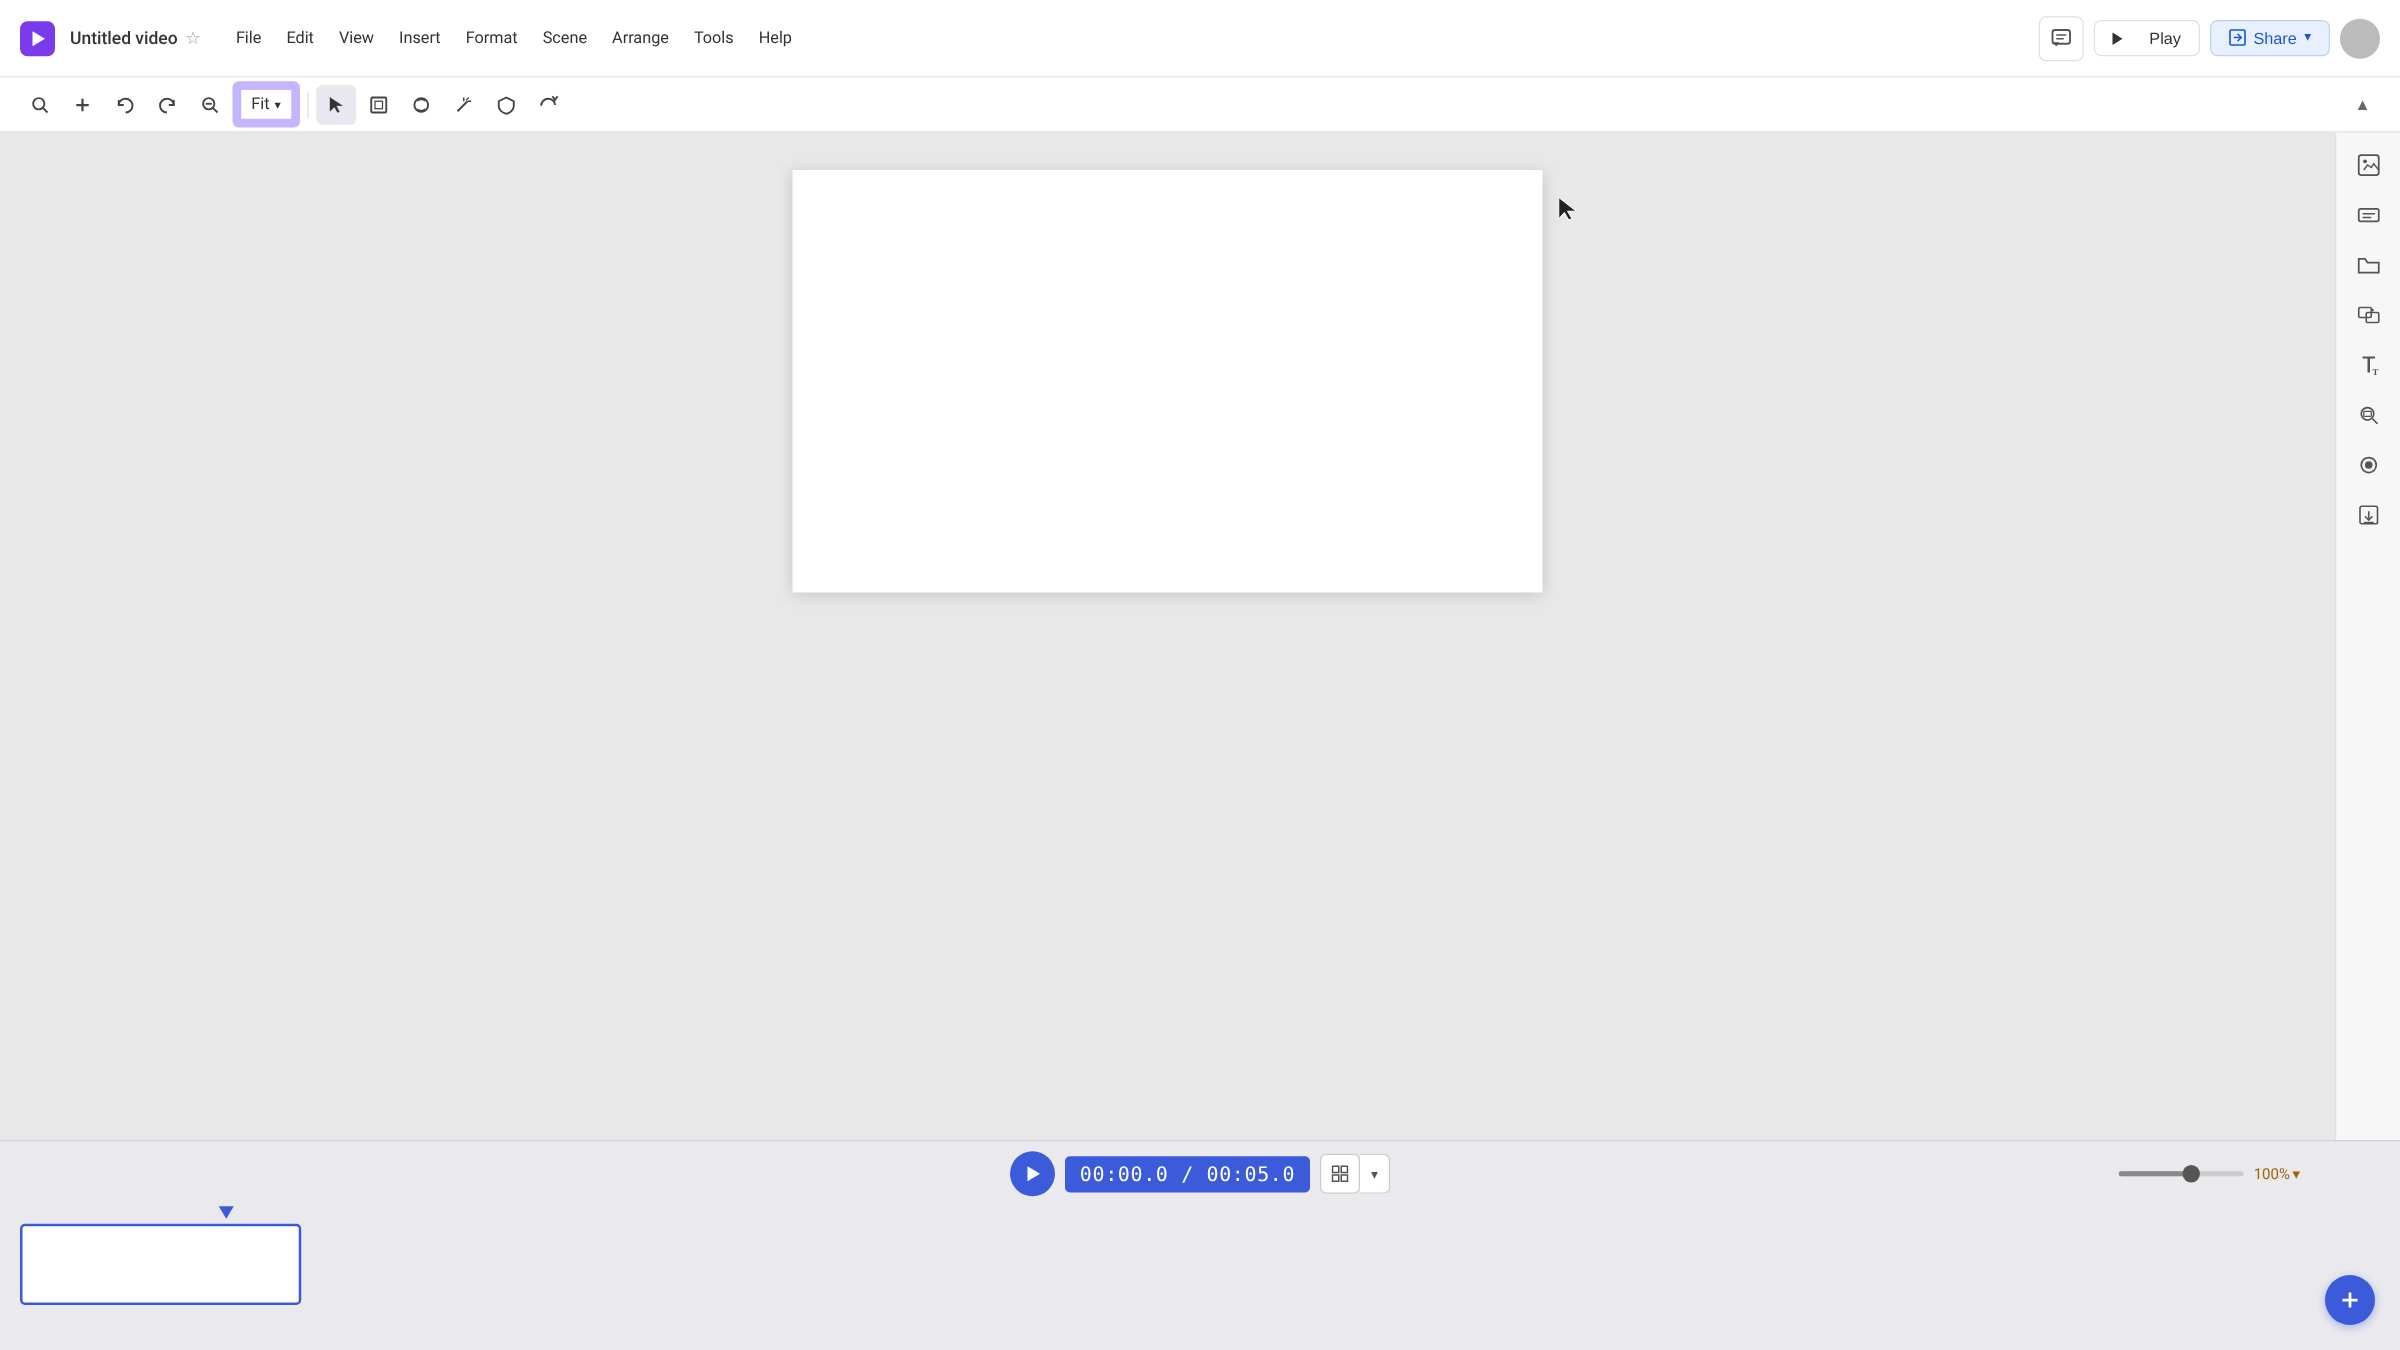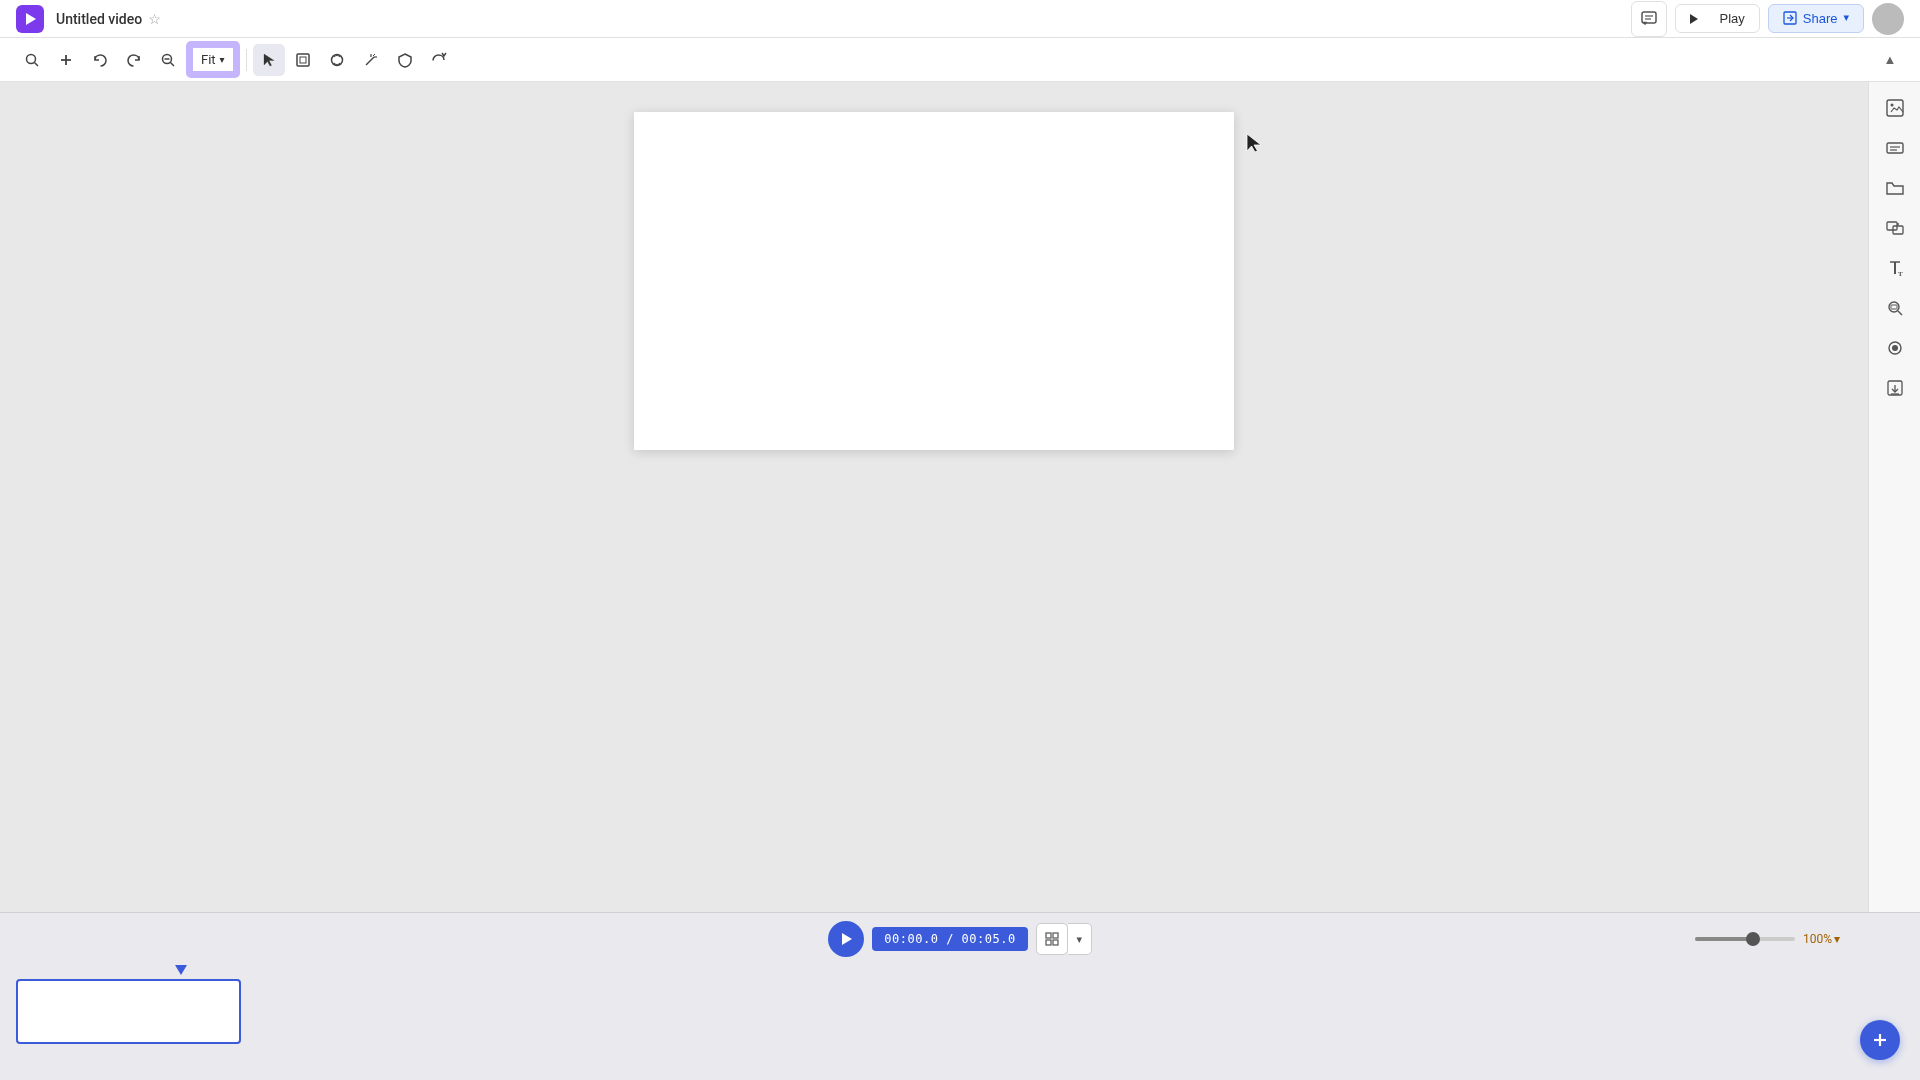--- a/index.html
+++ b/index.html
@@ -13,21 +13,21 @@
       flex-direction: column;
     }
 
     
     .top-bar {
       background: #ffffff;
       border-bottom: 1px solid #e0e0e0;
       display: flex;
       align-items: center;
       padding: 0 16px;
-      height: 38px;
+      height: 62px;
       gap: 12px;
       flex-shrink: 0;
     }
     .app-logo {
       width: 28px;
       height: 28px;
       background: #7c3aed;
       border-radius: 6px;
       display: flex;
       align-items: center;
@@ -276,21 +276,21 @@
       height: 0;
       border-left: 10px solid #fff;
       border-top: 6px solid transparent;
       border-bottom: 6px solid transparent;
       margin-left: 2px;
     }
 
     .time-display {
       background: #3b5bdb;
       color: #fff;
-      font-size: 12px;
+      font-size: 16px;
       padding: 5px 12px;
       border-radius: 4px;
       font-family: monospace;
       letter-spacing: 0.5px;
     }
 
     .layout-btn {
       width: 32px;
       height: 32px;
       border: 1px solid #ccc;
@@ -407,20 +407,31 @@
 <div class="top-bar">
   <div class="app-logo">
     <svg width="16" height="16" viewBox="0 0 16 16" fill="none">
       <polygon points="4,2 14,8 4,14" fill="white"></polygon>
     </svg>
   </div>
   <div class="title-area">
     <span class="title-text">Untitled video</span>
     <span class="star-icon">☆</span>
   </div>
+  <nav class="menu-bar">
+    <span class="menu-item">File</span>
+    <span class="menu-item">Edit</span>
+    <span class="menu-item">View</span>
+    <span class="menu-item">Insert</span>
+    <span class="menu-item">Format</span>
+    <span class="menu-item">Scene</span>
+    <span class="menu-item">Arrange</span>
+    <span class="menu-item">Tools</span>
+    <span class="menu-item">Help</span>
+  </nav>
   <div class="top-bar-right">
     <button class="comment-btn">
       <svg width="18" height="18" viewBox="0 0 18 18" fill="none">
         <rect x="2" y="2" width="14" height="11" rx="2" stroke="#555" stroke-width="1.5" fill="none"></rect>
         <path d="M5 15 L7 12 H2" fill="#555" stroke="#555" stroke-width="0.5"></path>
         <line x1="5" y1="6" x2="13" y2="6" stroke="#555" stroke-width="1.2"></line>
         <line x1="5" y1="9" x2="11" y2="9" stroke="#555" stroke-width="1.2"></line>
       </svg>
     </button>
     <button class="play-btn">

